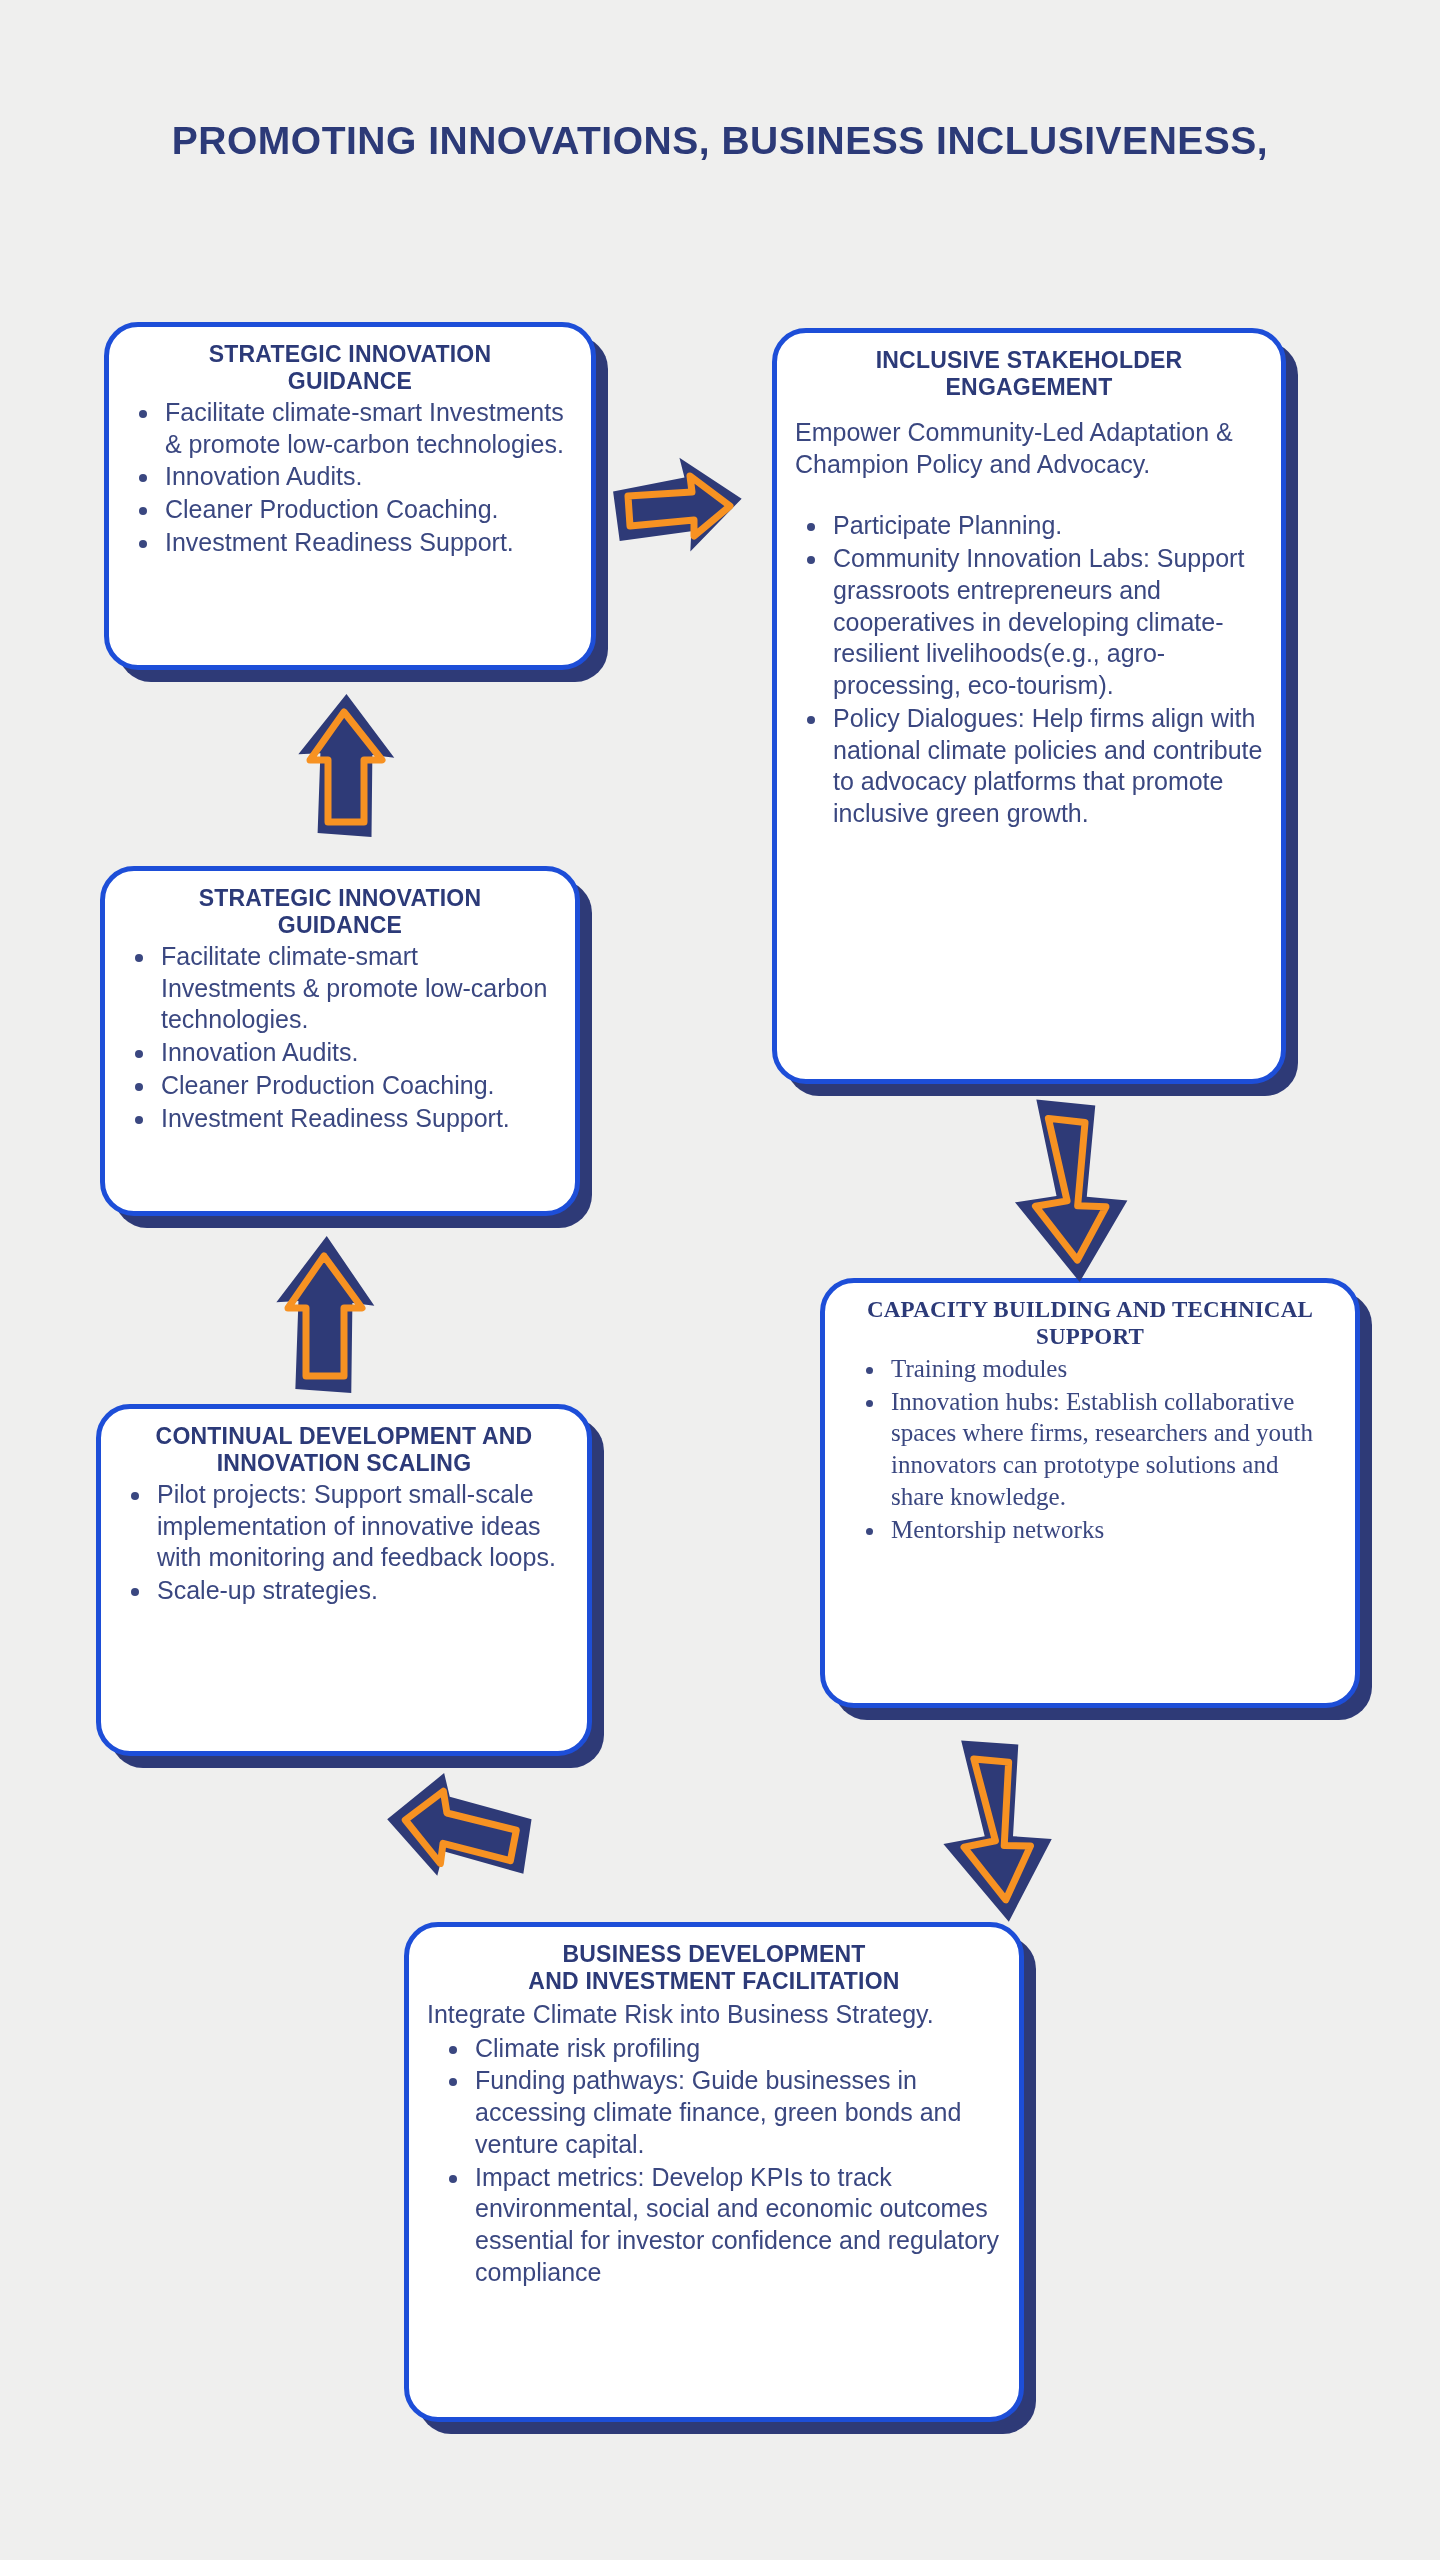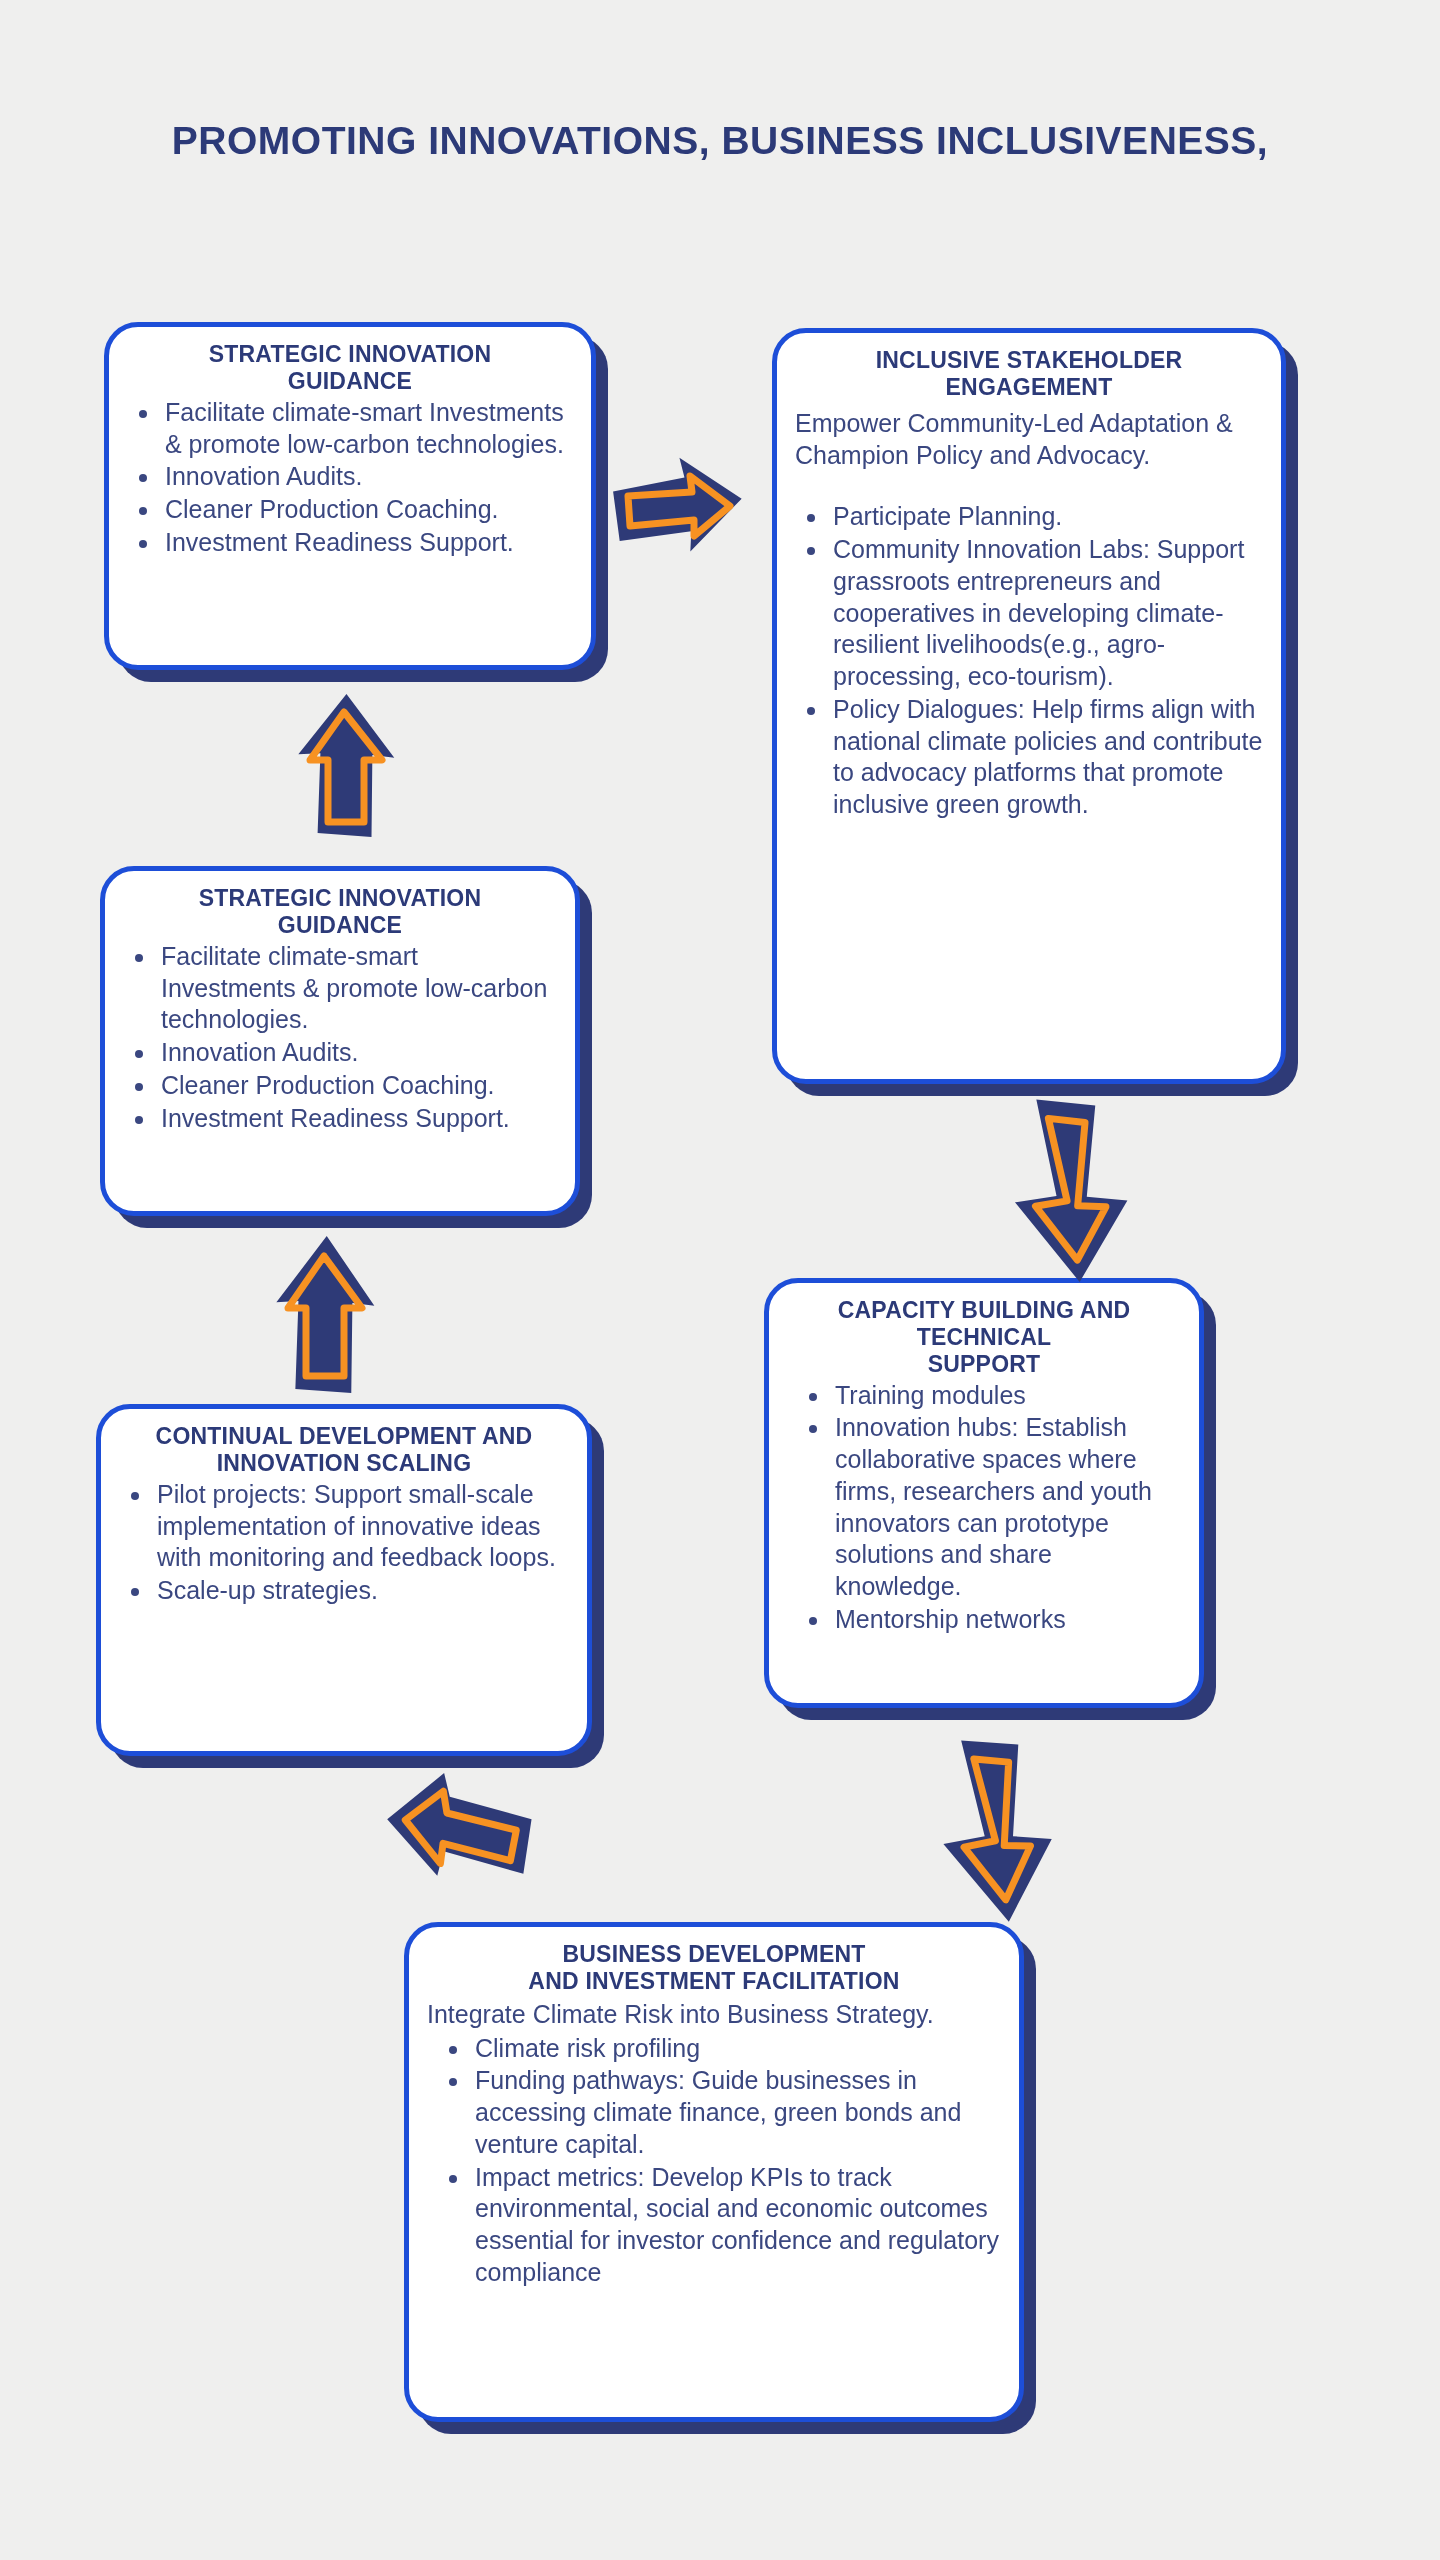--- a/index.html
+++ b/index.html
@@ -56,26 +56,26 @@
     font-size:25px;
     line-height:1.27;
     color:#3a4780;
   }
   .box ul li{margin:0 0 1px 0;padding-left:4px;}
 
   
   #box-strategic-1{ left:104px;  top:322px;  width:492px; height:348px; }
   #box-inclusive  { left:772px;  top:328px;  width:514px; height:756px; }
   #box-strategic-2{ left:100px;  top:866px;  width:480px; height:350px; }
-  #box-capacity   { left:764px;  top:1278px; width:440px; height:430px; }
+  #box-capacity   { left:820px;  top:1278px; width:540px; height:430px;font-family:Liberation Serif, serif; }
   #box-continual  { left:96px;   top:1404px; width:496px; height:352px; }
   #box-business   { left:404px;  top:1922px; width:620px; height:500px; }
 
   #box-inclusive h3{font-size:23px;}
-  #box-inclusive p{margin-top:7px;}
+  #box-inclusive p{margin-top:16px;}
   #box-inclusive ul{margin-top:30px;}
 
   #box-capacity ul{padding-left:44px;}
   #box-business ul{padding-left:44px;}
 
   
   .arrow{position:absolute;}
   #arrow-1{ left:608px;  top:452px;  width:140px; height:110px; }
   #arrow-2{ left:290px;  top:690px;  width:110px; height:150px; }
   #arrow-3{ left:1000px; top:1090px; width:150px; height:200px; }

